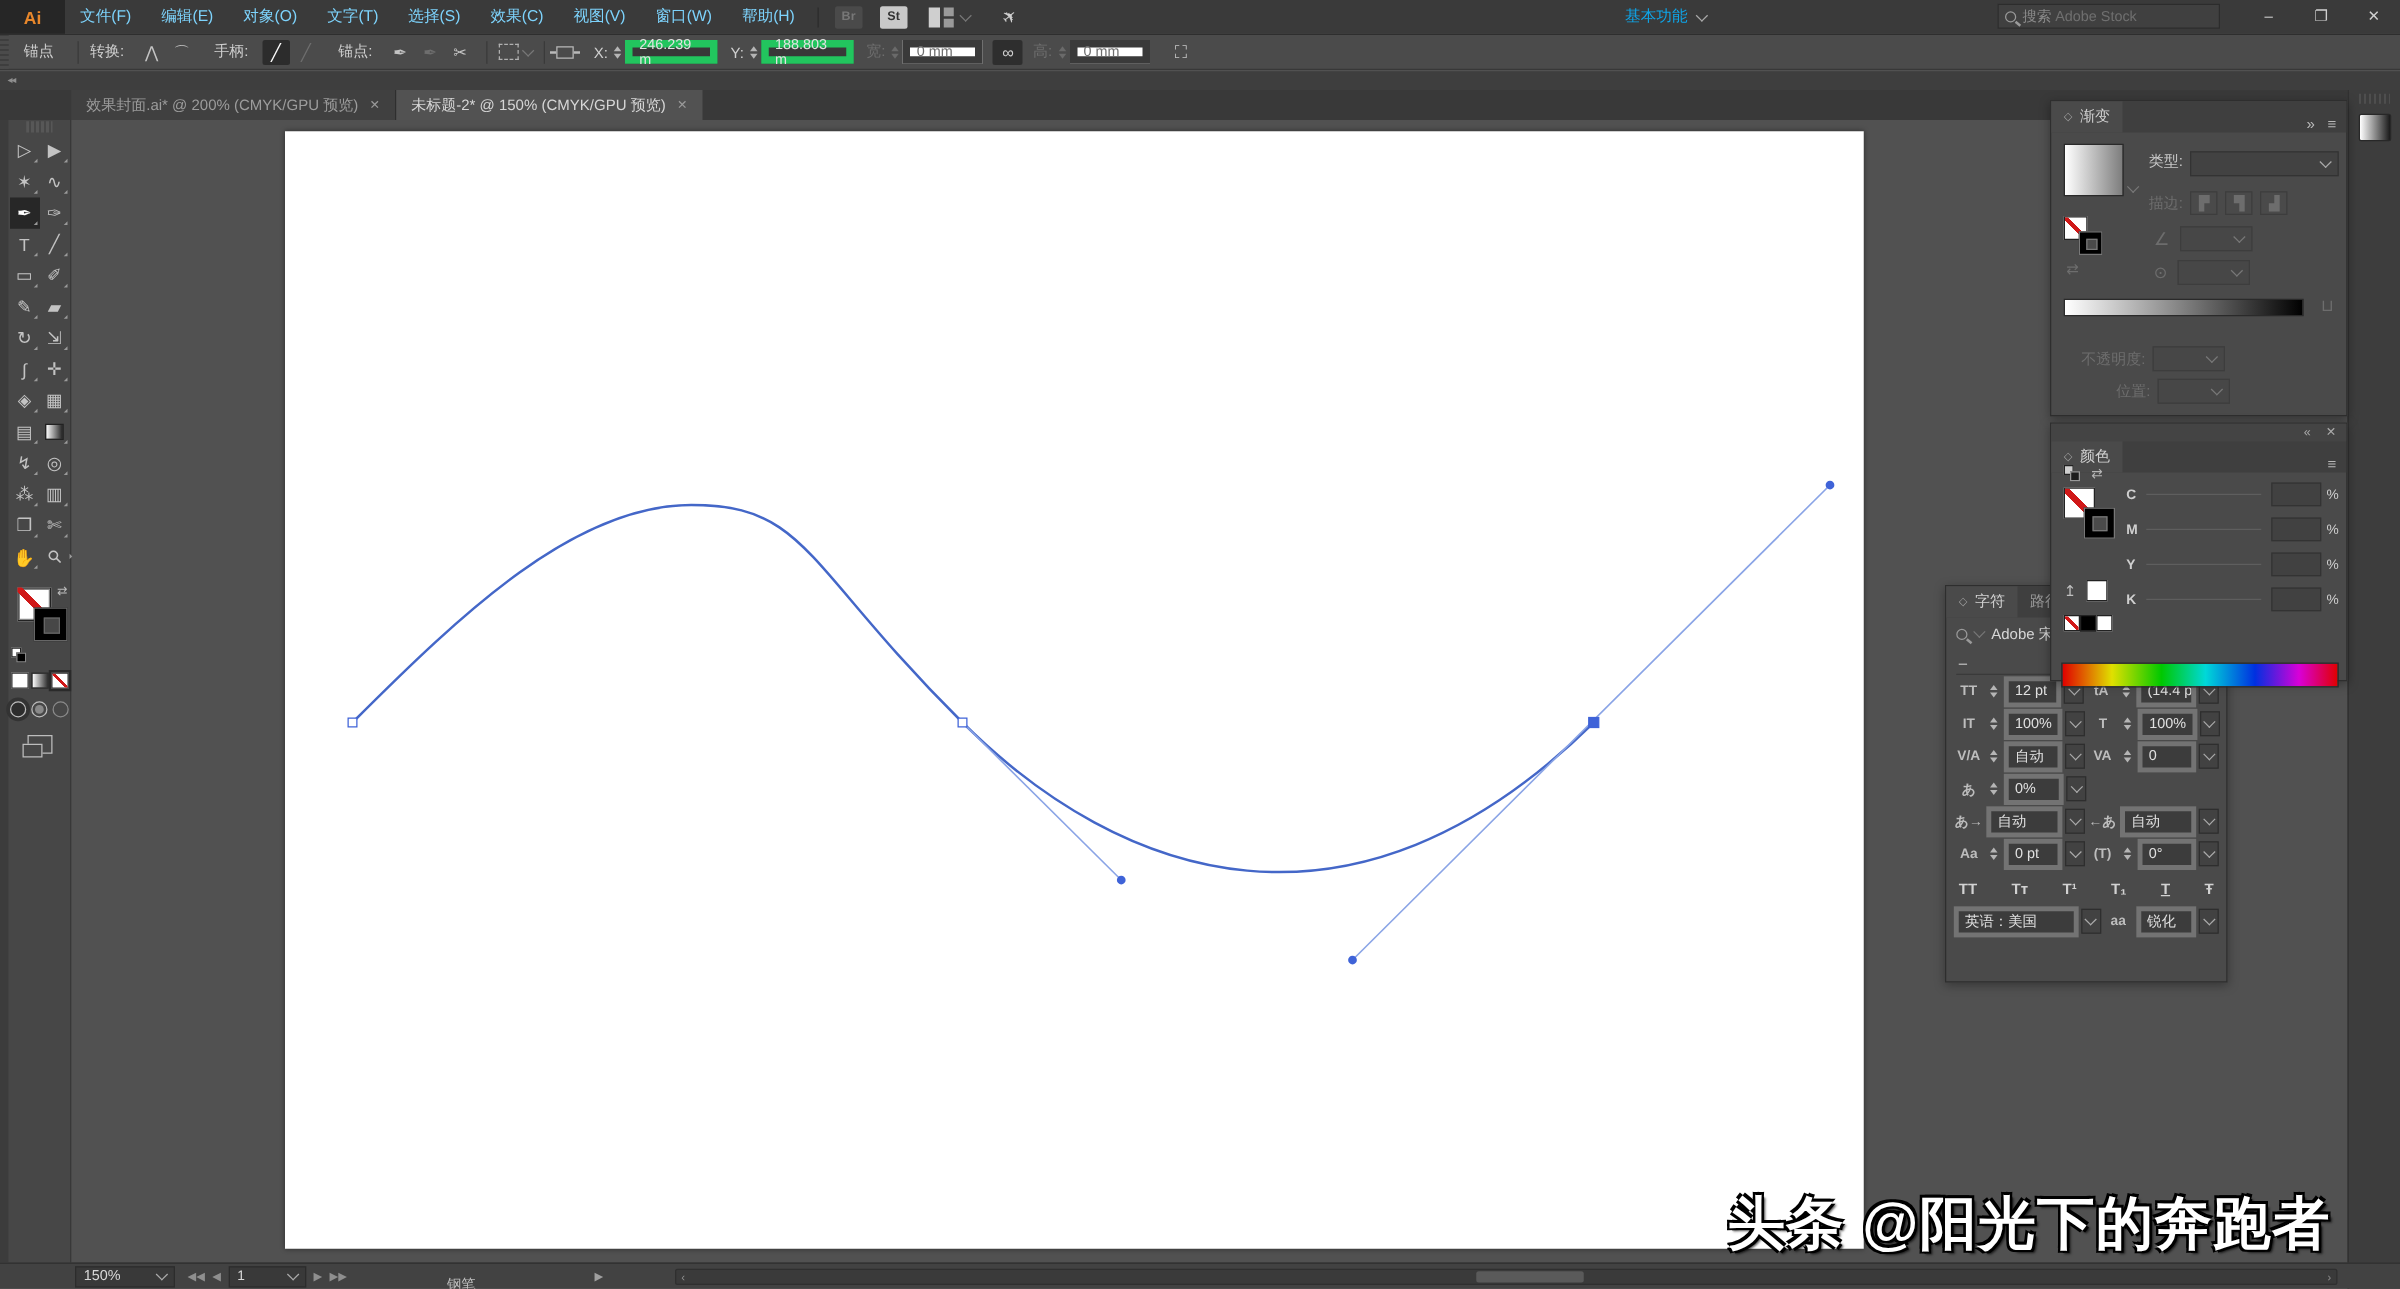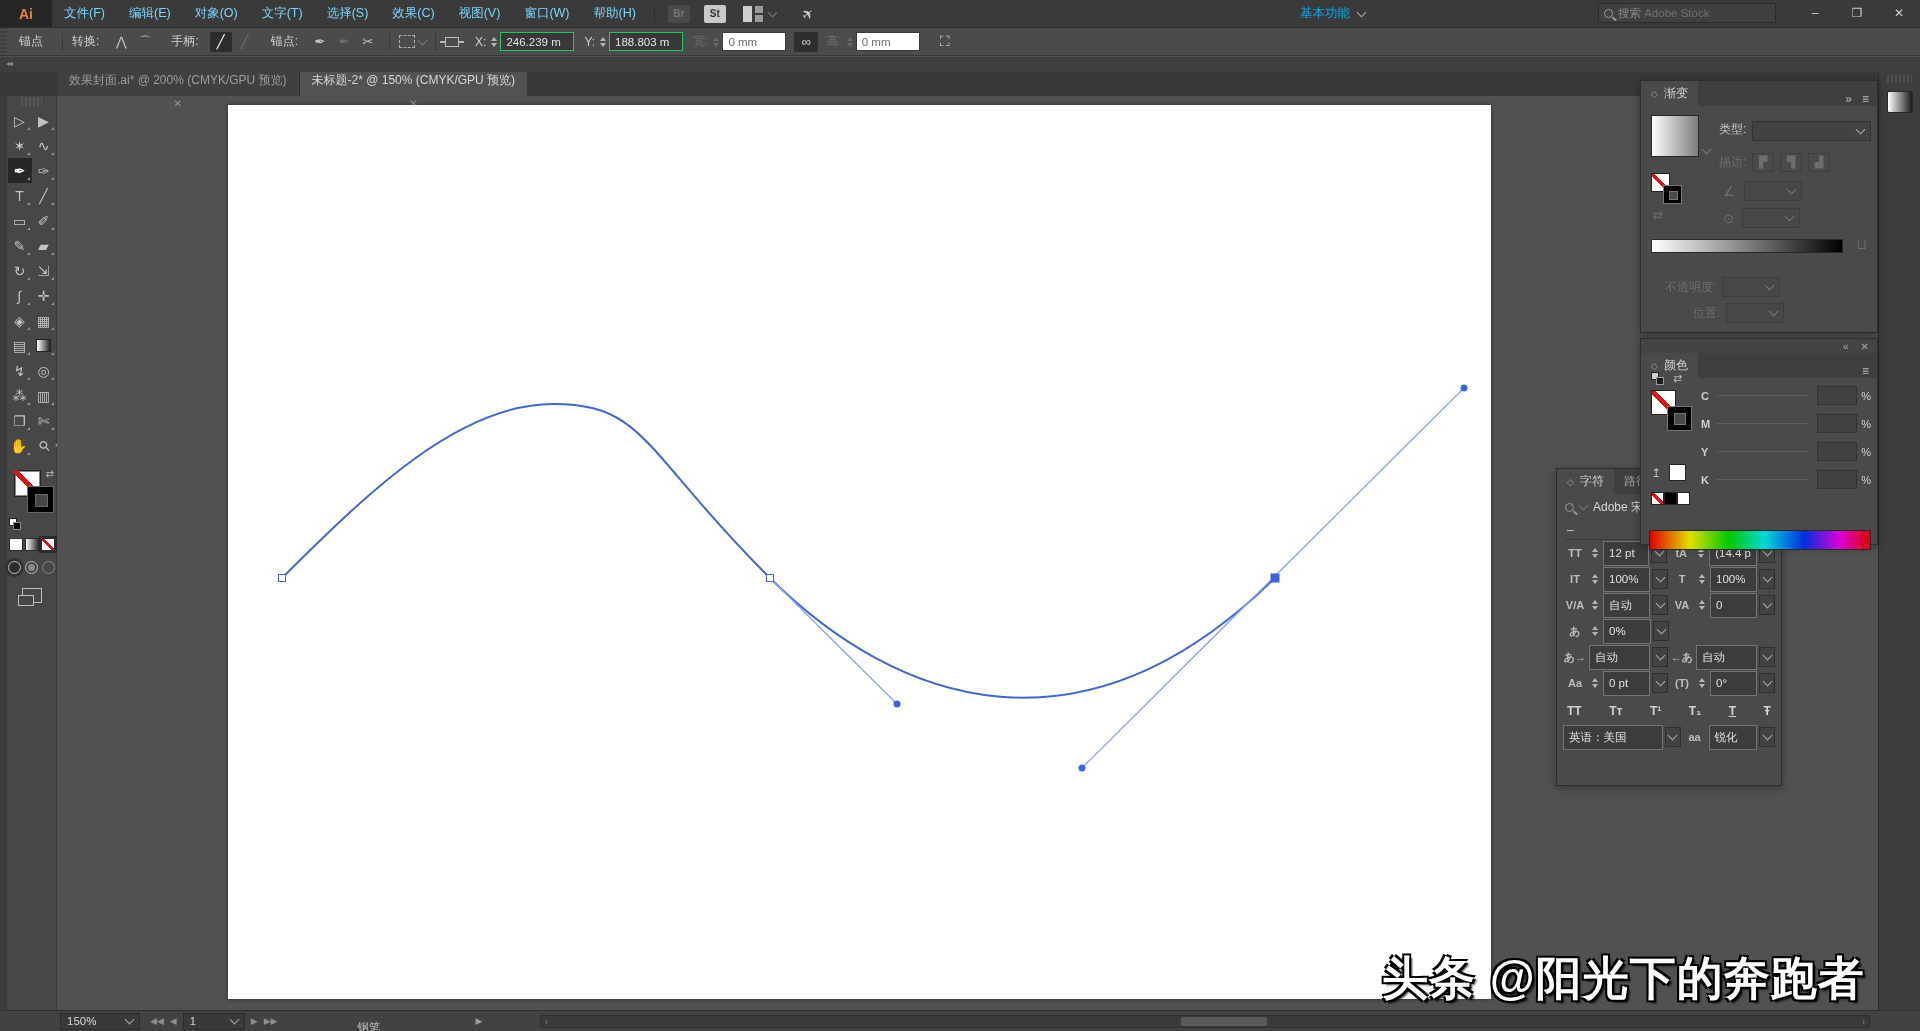--- a/index.html
+++ b/index.html
@@ -50,34 +50,34 @@
   .cb-sep { width:1px; height:18px; background:#3a3a3a; margin:0 9px; }
   .dash-box { width:16px; height:13px; border:1px dashed #b0b0b0; margin-right:4px; }
   .ref-ico { width:14px; height:10px; border:1px solid #b9b9b9; position:relative; margin-right:6px; }
   .ref-ico::before, .ref-ico::after { content:""; position:absolute; top:3px; width:5px; height:2px; background:#b9b9b9; }
   .ref-ico::before { left:-6px; } .ref-ico::after { right:-6px; }
   .spin { display:flex; flex-direction:column; gap:2px; margin:0 3px; }
   .spin i { width:0; height:0; border-left:3.5px solid transparent; border-right:3.5px solid transparent; }
   .spin .up { border-bottom:4px solid #b5b5b5; }
   .spin .dn { border-top:4px solid #b5b5b5; }
   .spin.dim .up { border-bottom-color:#6a6a6a; } .spin.dim .dn { border-top-color:#6a6a6a; }
-  .numbox { height:19px; background:#383838; border:1px solid #22c55e; color:#e2e2e2;
+  .numbox { height:19px; background:#383838; border:6px solid #22c55e; color:#e2e2e2;
     display:flex; align-items:center; padding:0 5px; font-size:11.5px; }
   .numbox.dim { color:#6e6e6e; background:#ffffff; border-color:#3a3a3a; }
   .fld-label { color:#d0d0d0; margin:0 2px 0 10px; }
   .fld-label.dim { color:#6e6e6e; }
   .link-btn { width:24px; height:20px; background:#2e2e2e; border-radius:2px; color:#cfcfcf;
     display:flex; align-items:center; justify-content:center; margin:0 8px; font-size:13px; }
 
   
   .deckgap { position:absolute; left:0; top:57px; width:1920px; height:15px; background:#3e3e3e; }
   .dock-arrows { position:absolute; left:6px; top:59px; color:#8f8f8f; font-size:8px; letter-spacing:-1px; }
   .tabstrip { position:absolute; left:0; top:72px; width:1878px; height:24px; background:#393939;
     display:flex; align-items:flex-end; padding-left:57px; font-size:12px; }
-  .doc-tab { height:24px; display:flex; align-items:center; gap:9px; padding:0 12px; white-space:nowrap;flex-direction:column; }
+  .doc-tab { height:24px; display:flex; align-items:center; gap:9px; padding:0 12px; white-space:nowrap; }
   .doc-tab.inactive { background:#404040; color:#9c9c9c; border-right:1px solid #2e2e2e; }
   .doc-tab.active { background:#525252; color:#d6d6d6; }
   .tab-x { font-size:10px; color:#9a9a9a; }
 
   
   .tool-edge { position:absolute; left:0; top:96px; width:7px; height:914px; background:#3c3c3c; }
   .toolpanel { position:absolute; left:7px; top:96px; width:50px; height:914px; background:#474747;
     border-right:1px solid #383838; z-index:5; }
   .tool-grip { height:9px; margin:1px 14px 2px; background:repeating-linear-gradient(90deg,#575757 0 2px,#474747 2px 4px); }
   .tools-grid { display:grid; grid-template-columns:24px 24px; justify-content:center; }
@@ -195,21 +195,21 @@
   .c-tiny .n::after { content:""; position:absolute; inset:0;
     background:linear-gradient(45deg,transparent 40%,#d01818 40%,#d01818 60%,transparent 60%); }
   .c-tiny .k { background:#000; } .c-tiny .w2 { background:#fff; }
   .c-spectrum { position:absolute; left:8px; top:152px; width:222px; height:20px; border:1px solid #2a2a2a;
     background:linear-gradient(90deg,#e00000,#e0e000 18%,#00c800 36%,#00d8d8 52%,#0030e0 70%,#d800d8 86%,#e00000); }
 
   
   .chpanel { left:1556px; top:468px; width:226px; height:318px; z-index:4; }
   .ch-row { display:flex; align-items:center; padding:0 6px; height:26px; gap:2px; }
   .ch-half { display:flex; align-items:center; gap:2px; width:50%; }
-  .ch-valbox { flex:1; height:25px; background:#3c3c3c; border:1px solid #737373; color:#e0e0e0;
+  .ch-valbox { flex:1; height:25px; background:#3c3c3c; border:4px solid #737373; color:#e0e0e0;
     display:flex; align-items:center; padding:0 5px; font-size:11.5px; white-space:nowrap; overflow:hidden; }
   .ch-chevbox { width:16px; height:20px; background:#424242; border:1px solid #2e2e2e;
     display:flex; align-items:center; justify-content:center; }
   .ch-style-row { display:flex; align-items:center; justify-content:space-between; padding:4px 10px 0;
     color:#d2d2d2; font-weight:bold; font-size:12px; height:26px; }
   .u { text-decoration:underline; }
   .ch-font-row { display:flex; align-items:center; gap:6px; padding:2px 8px; height:26px; color:#d6d6d6; }
   .ch-stylebox { margin:0 8px; height:20px; border-bottom:1px solid #3a3a3a; color:#cfcfcf;
     display:flex; align-items:center; padding-left:2px; }
 

